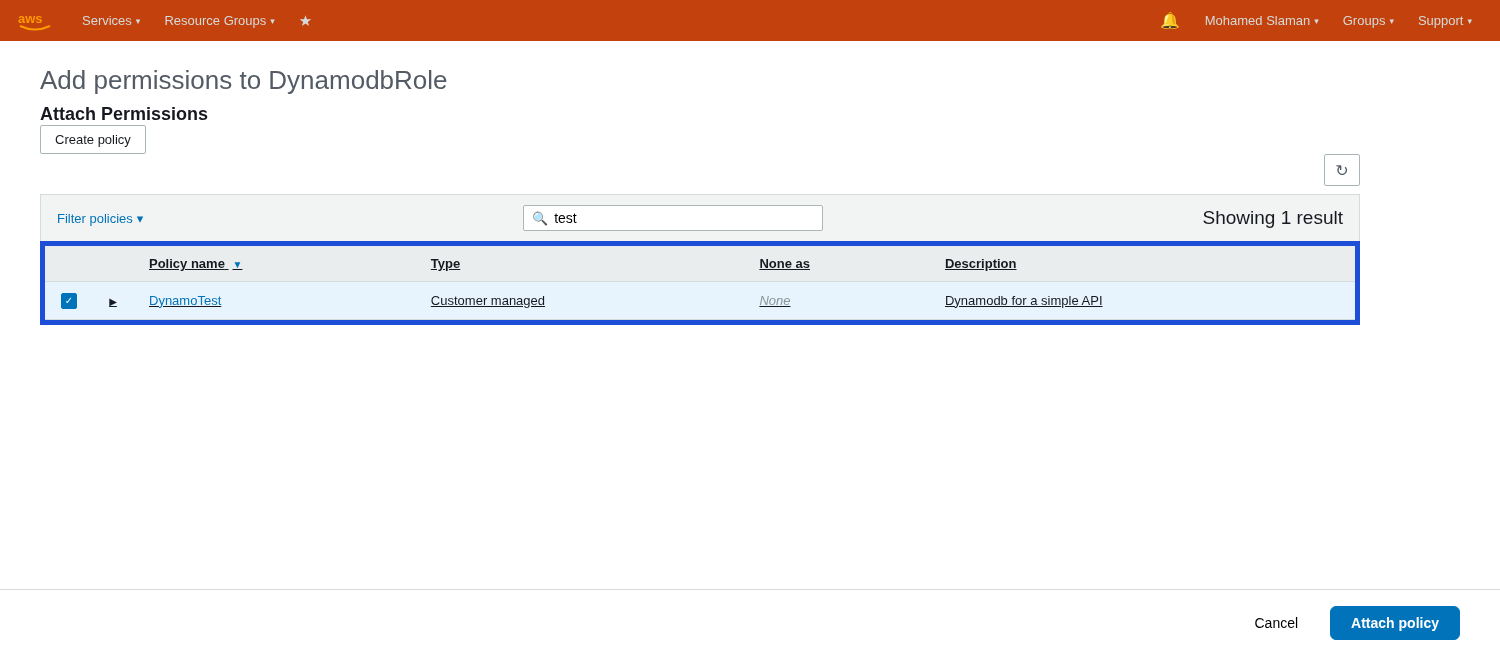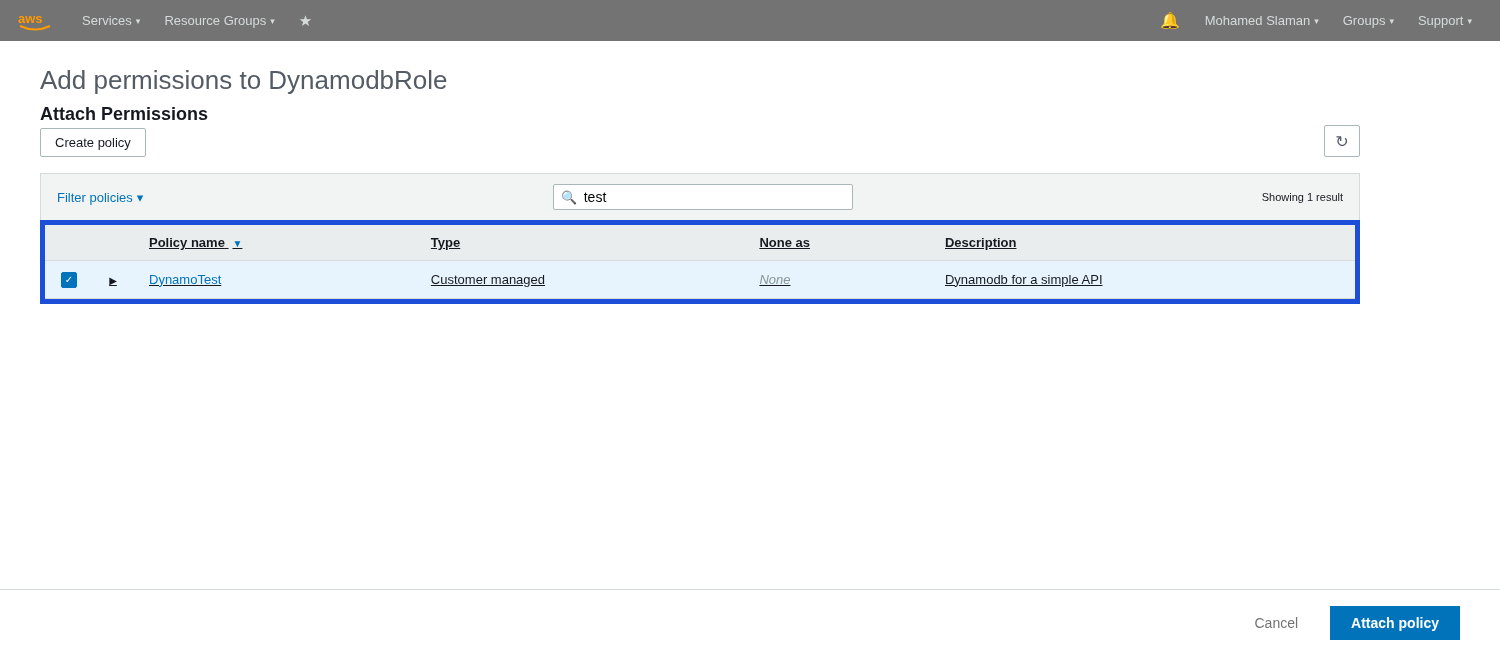--- a/index.html
+++ b/index.html
@@ -1,20 +1,20 @@
 <!DOCTYPE html>
 <html><head>
   <meta charset="utf-8">
   <style>
     * { box-sizing: border-box; margin: 0; padding: 0; }
     body { font-family: 'Amazon Ember', Arial, sans-serif; font-size: 14px; background: #fff; color: #16191f; }
 
     
     .top-nav {
-      background: #737373;
+      background: #c2410c;
       height: 41px;
       display: flex;
       align-items: center;
       padding: 0 16px;
       gap: 0;
     }
     .aws-logo {
       display: flex; align-items: center; margin-right: 16px;
     }
     .nav-item {
@@ -46,21 +46,21 @@
 
     .page-title {
       font-size: 26px; font-weight: 400; color: #545b64; margin-bottom: 8px;
     }
     .section-title {
       font-size: 18px; font-weight: 700; color: #16191f; 
     }
 
     
     .toolbar {
-      display: flex; align-items: flex-end; margin-bottom: 16px;
+      display: flex; align-items: flex-start; margin-bottom: 8px; flex-direction: column;
     }
     .btn-create-policy {
       background: #fff;
       border: 1px solid #aab7b8;
       border-radius: 2px;
       padding: 6px 14px;
       font-size: 13px;
       cursor: pointer;
       color: #16191f;
     }
@@ -96,21 +96,21 @@
       border: 1px solid #aab7b8;
       border-radius: 2px;
       padding: 4px 8px;
       width: 300px;
     }
     .search-icon { color: #879596; margin-right: 6px; font-size: 13px; }
     .search-input {
       border: none; outline: none; font-size: 14px; width: 100%;
     }
     .showing-result {
-      font-size: 11px; color: #16191f; font-weight: 500;
+      font-size: 19px; color: #16191f; font-weight: 500;
     }
 
     
     .table-wrapper {
       border: 5px solid #1d4ed8;
       text-decoration: underline;
     }
     table {
       width: 100%; border-collapse: collapse;
     }
@@ -157,27 +157,27 @@
     .footer-bar {
       position: fixed;
       bottom: 0; left: 0; right: 0;
       background: #fff;
       border-top: 1px solid #d5dbdb;
       padding: 16px 40px;
       display: flex; align-items: center; justify-content: flex-end;
       gap: 16px;
     }
     .btn-cancel {
-      background: none; border: none; color: #737373;
+      background: none; border: none; color: #000000;
       font-size: 14px; cursor: pointer; padding: 8px 16px;
     }
     .btn-attach {
       background: #0073bb;
       border: 1px solid #0073bb;
-      border-radius: 0;
+      border-radius: 6px;
       color: #fff;
       font-size: 14px;
       font-weight: 700;
       padding: 8px 20px;
       cursor: pointer;
     }
   </style>
 </head>
 <body>
 

